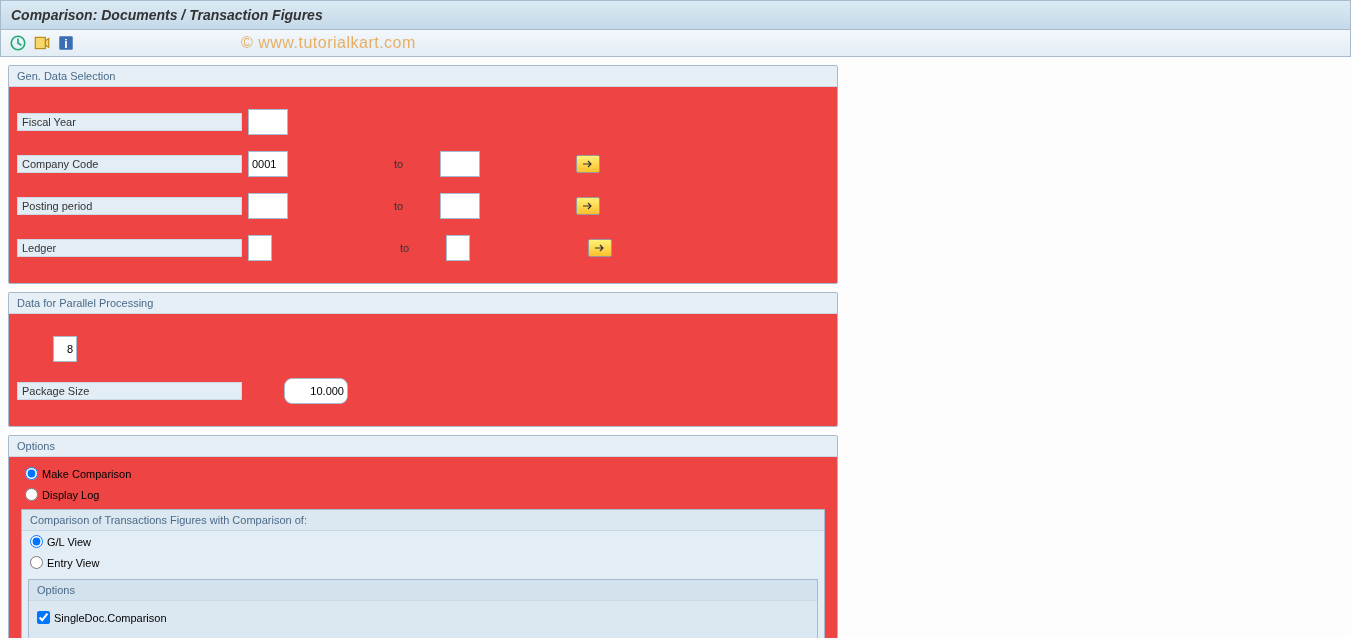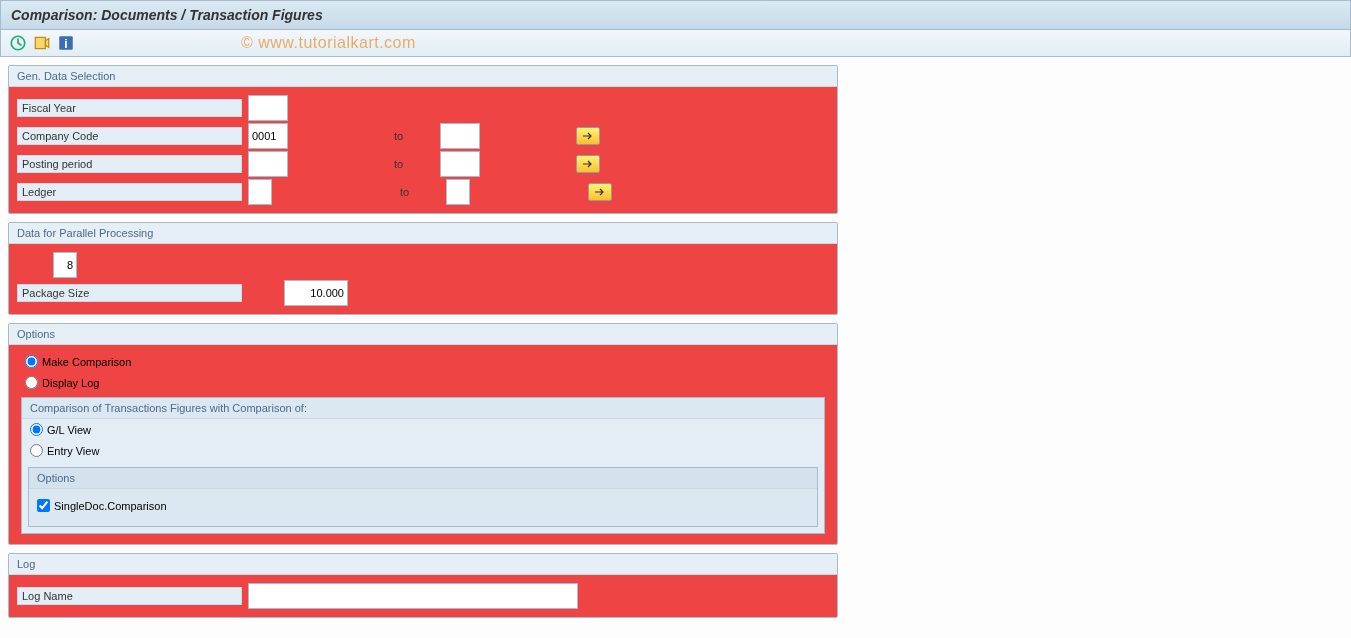--- a/index.html
+++ b/index.html
@@ -15,26 +15,26 @@
     background: linear-gradient(#f2f7fb, #e3edf5);
     border: 1px solid #a8bbcd; border-top: none;
     padding: 4px 8px; display: flex; align-items: center; gap: 6px; position: relative;
   }
   .toolbar .watermark { position: absolute; left: 240px; color: #e7a34a; font-size: 16px; font-weight: normal; letter-spacing: 0.5px; opacity: 0.85; }
   .icon-btn { width: 18px; height: 18px; display: inline-flex; align-items: center; justify-content: center; cursor: pointer; }
   .content { padding: 8px; }
   .panel { border: 1px solid #a8bbcd; background: #ef4444; margin-bottom: 8px; width: 830px; border-radius: 2px; }
   .panel-title { padding: 4px 8px; color: #4a6a88; font-size: 11px; border-bottom: 1px solid #c9d8e4; background: #e6eff6; }
   .panel-body { padding: 6px 8px; }
-  .row { display: flex; align-items: center; margin: 2px 0; gap: 6px; }
+  .row { display: flex; align-items: center; margin: 16px 0; gap: 6px; }
   .lbl { width: 225px; padding: 2px 4px; background: #e3edf5; border: 1px solid #c9d8e4; color: #333; }
   input[type=text] { border: 1px solid #a8bbcd; height: 26px; padding: 1px 3px; background: #fff; font-size: 11px; }
   .w-small { width: 40px; }
   .w-tiny { width: 24px; }
-  .w-num { width: 64px; text-align: right; }
+  .w-num { width: 64px; text-align: right; border-radius: 8px; }
   .w-long { width: 330px; }
   .to-lbl { width: 40px; text-align: left; padding-left: 0; color: #333; margin-left: 100px; }
   .multi-btn {
     width: 24px; height: 18px; background: linear-gradient(#fff176, #fbc02d);
     border: 1px solid #999; display: inline-flex; align-items: center; justify-content: center;
     cursor: pointer; border-radius: 2px; margin-left: 90px;
   }
   .multi-btn svg { width: 12px; height: 10px; }
   select { border: 1px solid #a8bbcd; height: 20px; width: 150px; background: #fff; margin-left: 30px; }
   .sub-group { border: 1px solid #a8bbcd; background: #e3edf5; margin: 4px; padding: 0; }

